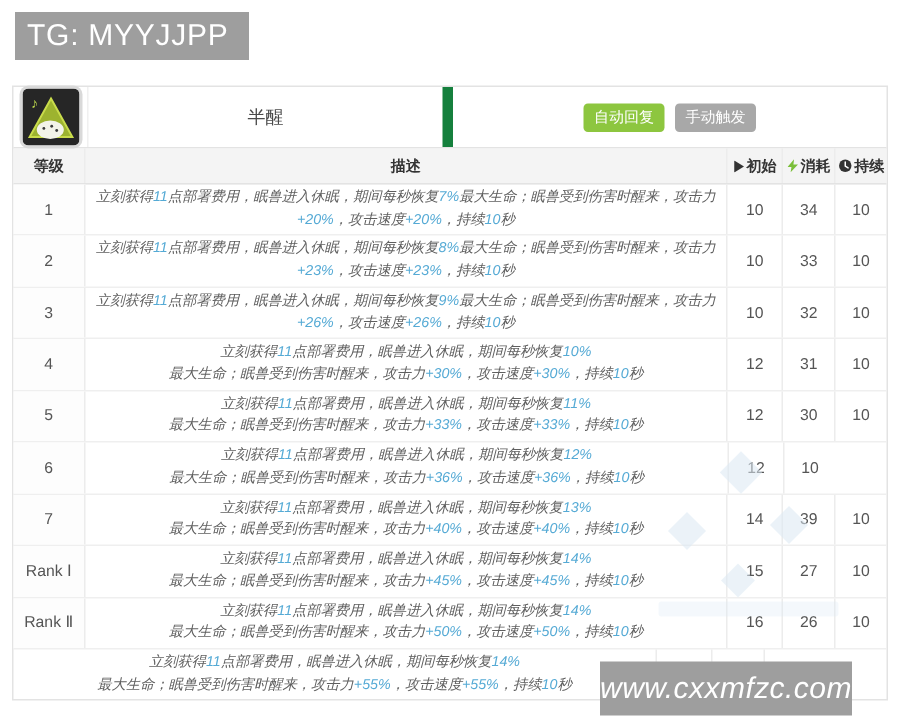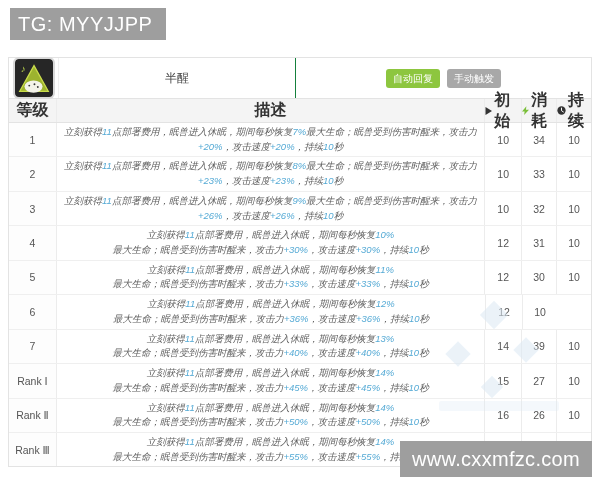--- a/index.html
+++ b/index.html
@@ -16,28 +16,28 @@
   .table-wrap{
     position:absolute;left:8px;top:57px;width:584px;
     border:1px solid #e3e3e3;background:#fff;box-sizing:border-box;
   }
   .cellbr{border-right:1px solid #ececec;}
   
   .skill-row{display:flex;height:40px;border-bottom:1px solid #e3e3e3;}
   .icon-cell{width:49px;display:flex;align-items:center;justify-content:center;border-right:1px solid #f0f0f0;}
   .skill-icon{width:38px;height:38px;border-radius:4px;box-shadow:0 0 0 2px #d9d9d9;}
   .name-cell{width:236px;display:flex;align-items:center;justify-content:center;
-    font-size:12px;color:#4a4a4a;border-right:1px solid #15803d;}
+    font-size:12px;color:#4a4a4a;border-right:7px solid #15803d;}
   .badges-cell{flex:1;display:flex;align-items:center;justify-content:center;gap:7px;}
   .badge{color:#fff;font-size:10px;line-height:1;padding:5px 7px 4px;border-radius:3px;white-space:nowrap;}
   .badge-green{background:var(--badge-green,#8dc63f);}
   .badge-gray{background:var(--badge-gray,#a8a8a8);}
   
   .thead{display:flex;height:23px;background:#f4f4f4;border-bottom:1px solid #e3e3e3;
-    font-size:16px;font-weight:bold;color:#333;}
+    font-size:10px;font-weight:bold;color:#333;}
   .hcell{display:flex;align-items:center;justify-content:center;gap:2px;box-sizing:border-box;}
   .col-level{width:48px;}
   .col-desc{width:429px;}
   .col-init{width:37px;}
   .col-cost{width:35px;}
   .col-dur{width:34px;}
   
   .row{display:flex;min-height:30px;border-bottom:1px solid #efefef;}
   .row:last-child{border-bottom:none;}
   .level-cell{width:48px;display:flex;align-items:center;justify-content:center;
@@ -45,23 +45,23 @@
   .desc-cell{width:429px;display:flex;align-items:center;justify-content:center;
     font-size:9.5px;line-height:1.55;color:#5f5f5f;text-align:center;
     padding:2px 6px;box-sizing:border-box;flex-wrap:wrap;font-style:italic;}
   .num-cell{display:flex;align-items:center;justify-content:center;font-size:10.5px;color:#555;box-sizing:border-box;}
   .hl{color:var(--hl,#55aad5);}
   .hicon{flex:0 0 auto;display:block;}
   
   .wm{position:absolute;pointer-events:none;opacity:.55;}
   
   .site-bar{
-    position:absolute;left:400px;top:441px;width:192px;height:36px;
+    position:absolute;left:400px;top:441px;width:168px;height:36px;
     background:var(--banner-gray,#9e9e9e);color:#fff;font-size:20px;
-    display:flex;align-items:center;justify-content:center;letter-spacing:.3px;
+    display:flex;align-items:center;justify-content:center;letter-spacing:.3px;font-style:italic;
   }
 </style>
 </head>
 <body style="--hl: #55aad5; --badge-green: #8dc63f; --badge-gray: #a8a8a8; --banner-gray: #9e9e9e;">
 
 <div class="tg-banner">TG: MYYJJPP</div>
 
 <div class="table-wrap">
 
   <div class="skill-row">
@@ -272,21 +272,20 @@
           <span class="hl">+50%</span>
           <span>，持续</span>
           <span class="hl">10</span>
           <span>秒</span>
         </div>
         <div class="num-cell col-init cellbr">16</div>
         <div class="num-cell col-cost cellbr">26</div>
         <div class="num-cell col-dur">10</div>
       </div>
       <div class="row">
-        <div class="level-cell cellbr">Rank Ⅲ</div>
         <div class="desc-cell cellbr">
           <span>立刻获得</span>
           <span class="hl">11</span>
           <span>点部署费用，眠兽进入休眠，期间每秒恢复</span>
           <span class="hl">14%</span>
           <span>最大生命；眠兽受到伤害时醒来，攻击力</span>
           <span class="hl">+55%</span>
           <span>，攻击速度</span>
           <span class="hl">+55%</span>
           <span>，持续</span>

